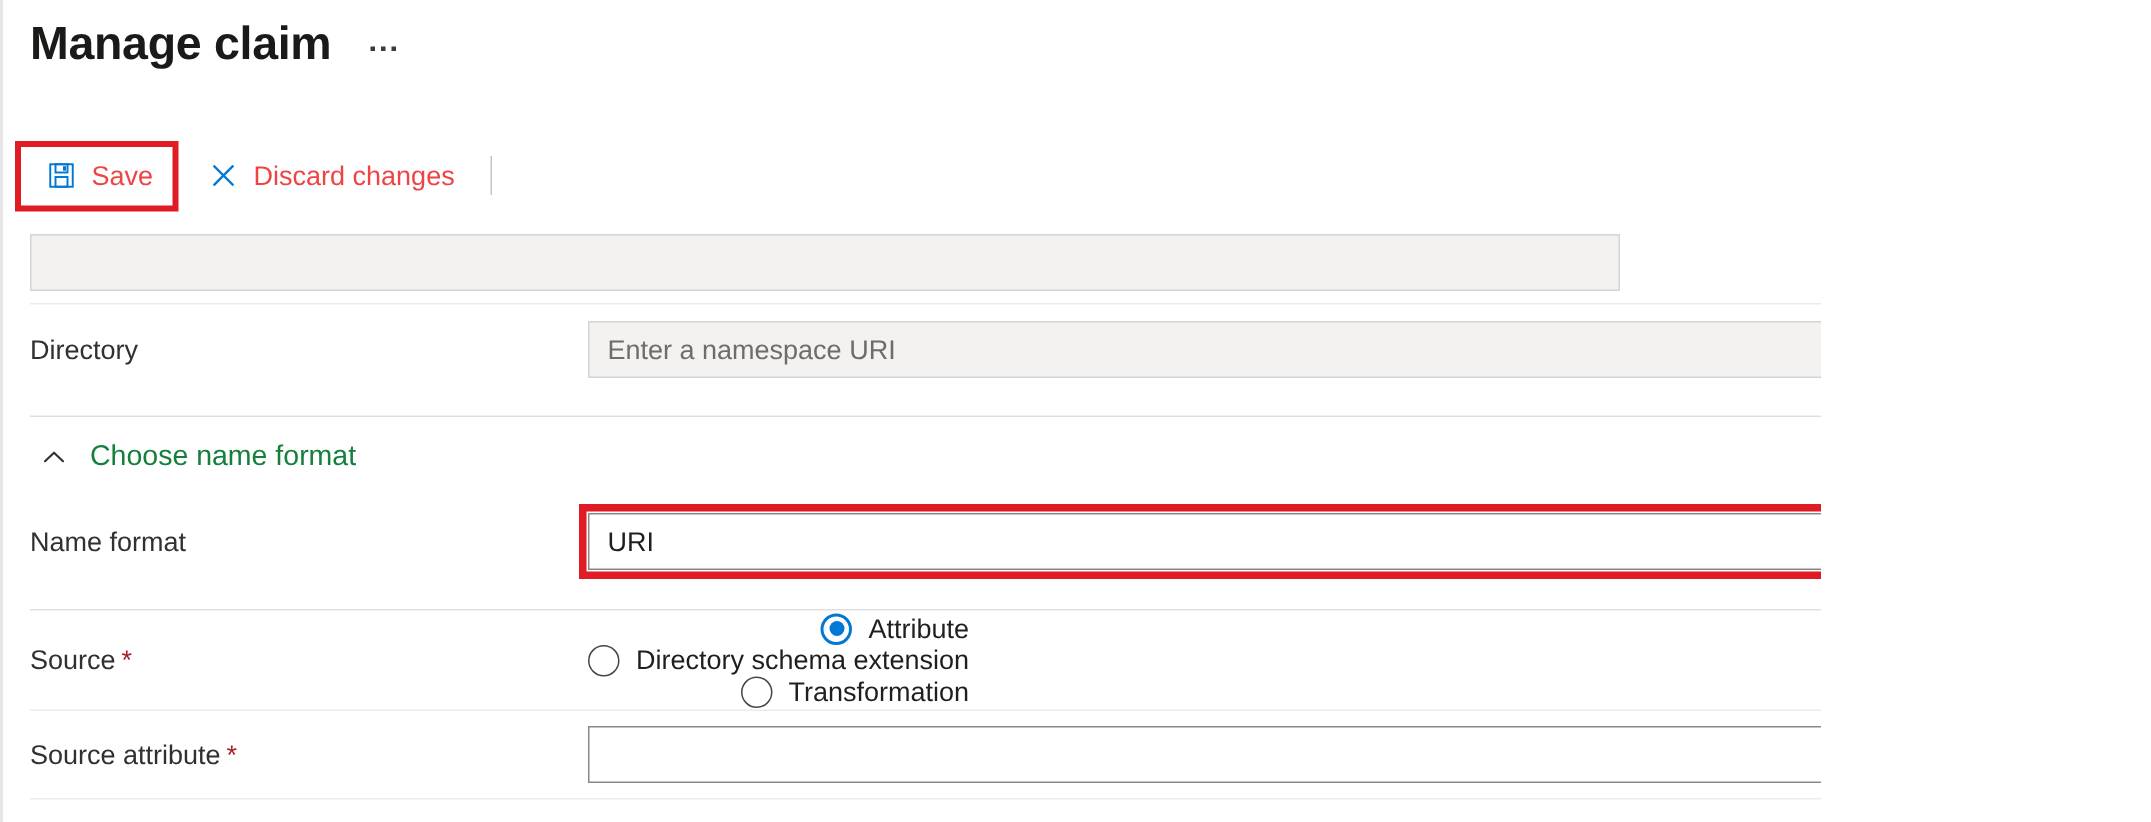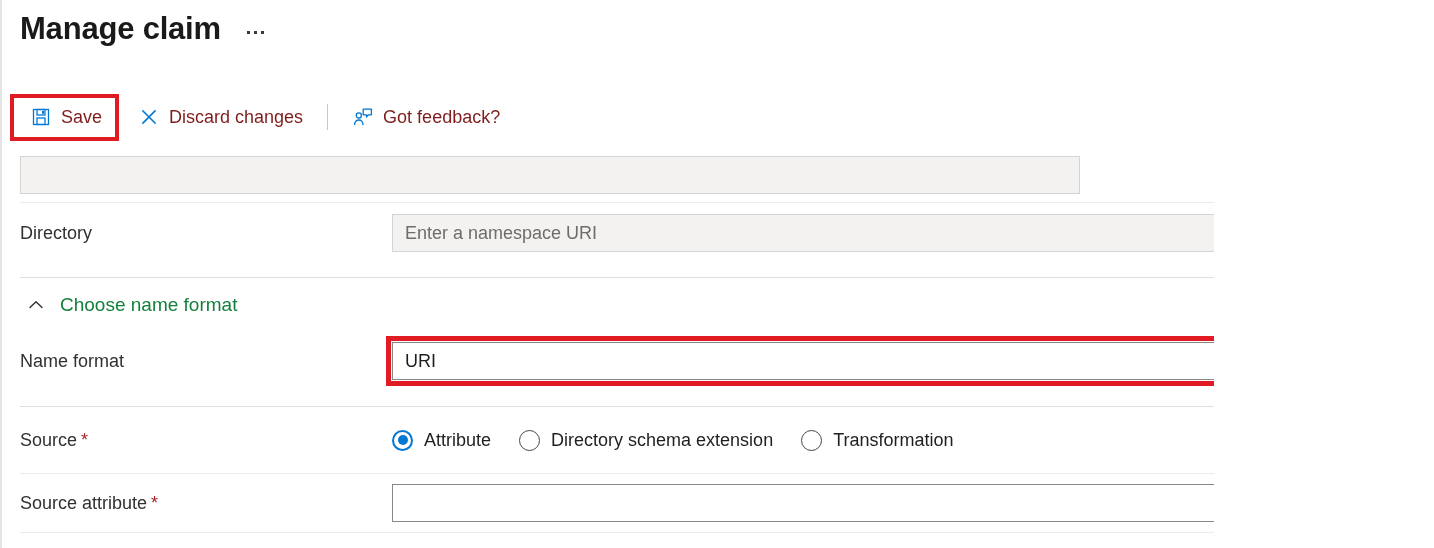--- a/index.html
+++ b/index.html
@@ -79,21 +79,21 @@
   }
   .cmd-btn {
     display: flex;
     align-items: center;
     height: 40px;
     padding: 0 10px;
     background: transparent;
     border: none;
     font-family: inherit;
     font-size: 18px;
-    color: #7f1d1d;
+    color: #ef4444;
     cursor: pointer;
     white-space: nowrap;
   }
   .cmd-btn .cmd-label { margin-left: 9px; }
   .cmd-icon {
     display: inline-flex;
     align-items: center;
     justify-content: center;
     width: 22px;
     height: 22px;
@@ -239,20 +239,21 @@
   .section-title {
     font-size: 19px;
     color: #15803d;
     line-height: 24px;
   }
 
   
   .radio-group {
     display: flex;
     align-items: flex-end;
+    flex-direction: column;
   }
   .radio-item {
     display: flex;
     align-items: center;
     margin-right: 28px;
     cursor: pointer;
     white-space: nowrap;
   }
   .radio-mark {
     width: 21px;
@@ -319,30 +320,20 @@
       <span class="cmd-icon">
         <svg width="20" height="20" viewBox="0 0 20 20" aria-hidden="true">
           <path d="M4 4 L16 16 M16 4 L4 16" stroke="#0078d4" stroke-width="1.6" stroke-linecap="square"></path>
         </svg>
       </span>
       <span class="cmd-label">Discard changes</span>
     </button>
 
     <div class="cmd-sep"></div>
 
-    <button class="cmd-btn">
-      <span class="cmd-icon">
-        <svg width="22" height="22" viewBox="0 0 22 22" fill="none" aria-hidden="true">
-          <circle cx="6.8" cy="9.4" r="2.6" stroke="#0078d4" stroke-width="1.3"></circle>
-          <path d="M2.6 18.5c0-2.7 1.9-4.5 4.2-4.5s4.2 1.8 4.2 4.5" stroke="#0078d4" stroke-width="1.3" stroke-linecap="round"></path>
-          <path d="M11.2 3.2h8.2v5.6h-3.3l-1.6 2.2v-2.2h-3.3z" stroke="#0078d4" stroke-width="1.3" stroke-linejoin="round"></path>
-        </svg>
-      </span>
-      <span class="cmd-label">Got feedback?</span>
-    </button>
   </div>
 
   <div class="form">
 
     <div class="form-row" style="height:54px;">
       <div class="row-control">
         <div class="field-readonly">
           <span class="placeholder"></span>
         </div>
       </div>

